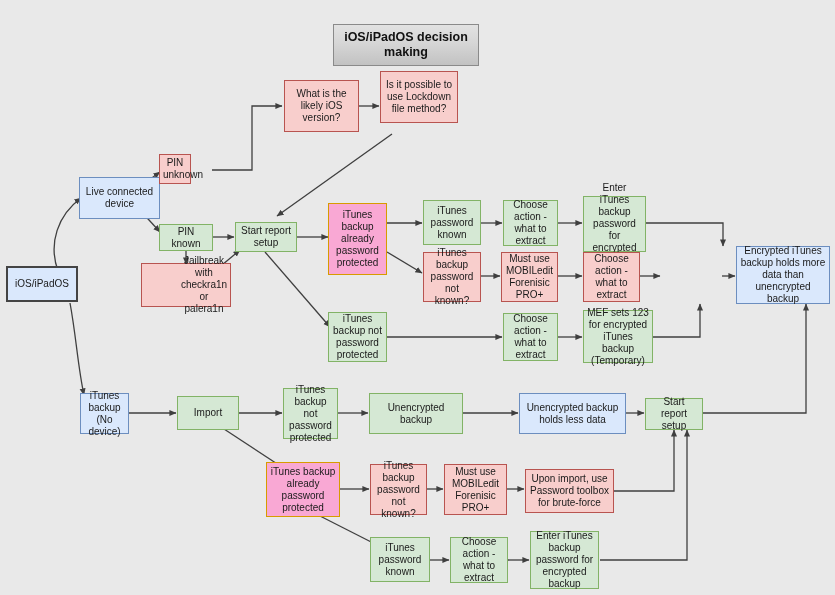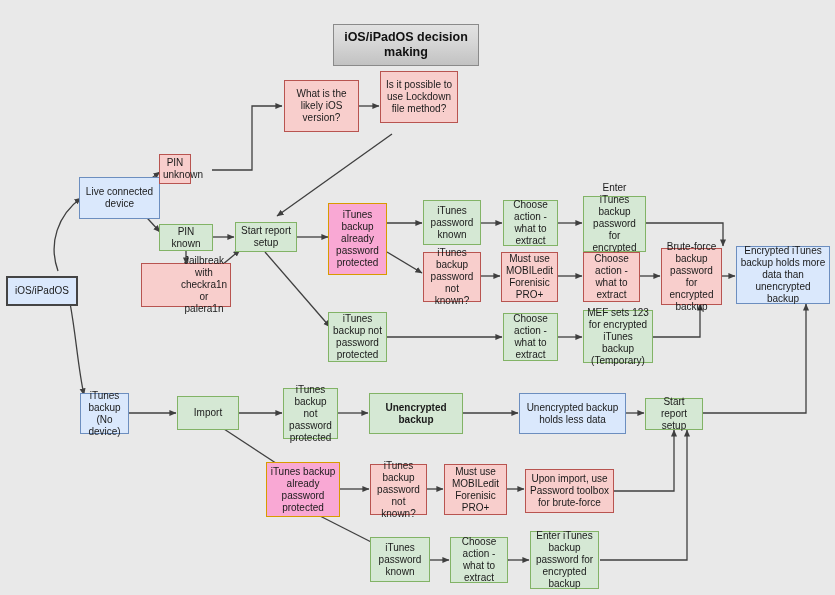--- a/index.html
+++ b/index.html
@@ -140,21 +140,21 @@
       <path d="M600,560 L687,560 L687,430"></path>
 
       <path d="M703,413 L806,413 L806,304"></path>
     </g>
   </svg>
 
   <div class="title">
     <span>iOS/iPadOS decision making</span>
   </div>
 
-  <div class="node n-dark" style="left:6px;top:276px;width:72px;height:30px;">
+  <div class="node n-dark" style="left:6px;top:266px;width:72px;height:36px;">
     <span>iOS/iPadOS</span>
   </div>
 
   <div class="node n-blue" style="left:79px;top:177px;width:81px;height:42px;">
     <span>Live connected device</span>
   </div>
 
   <div class="node n-red" style="left:159px;top:154px;width:32px;height:30px;">
     <span>PIN unknown</span>
   </div>
@@ -200,23 +200,20 @@
   </div>
 
   <div class="node n-red" style="left:501px;top:252px;width:57px;height:50px;">
     <span>Must use MOBILedit Forenisic PRO+</span>
   </div>
 
   <div class="node n-red" style="left:583px;top:252px;width:57px;height:50px;">
     <span>Choose action - what to extract</span>
   </div>
 
-  <div class="node n-red" style="left:661px;top:248px;width:61px;height:57px;">
-    <span>Brute-force backup password for encrypted backup</span>
-  </div>
 
   <div class="node n-blue" style="left:736px;top:246px;width:94px;height:58px;">
     <span>Encrypted iTunes backup holds more data than unencrypted backup</span>
   </div>
 
   <div class="node n-green" style="left:328px;top:312px;width:59px;height:50px;">
     <span>iTunes backup not password protected</span>
   </div>
 
   <div class="node n-green" style="left:503px;top:313px;width:55px;height:48px;">
@@ -232,21 +229,21 @@
   </div>
 
   <div class="node n-green" style="left:177px;top:396px;width:62px;height:34px;">
     <span>Import</span>
   </div>
 
   <div class="node n-green" style="left:283px;top:388px;width:55px;height:51px;">
     <span>iTunes backup not password protected</span>
   </div>
 
-  <div class="node n-green" style="left:369px;top:393px;width:94px;height:41px;font-weight:bold;">
+  <div class="node n-green" style="left:369px;top:393px;width:94px;height:41px;">
     <span>Unencrypted backup</span>
   </div>
 
   <div class="node n-blue" style="left:519px;top:393px;width:107px;height:41px;">
     <span>Unencrypted backup holds less data</span>
   </div>
 
   <div class="node n-green" style="left:645px;top:398px;width:58px;height:32px;">
     <span>Start report setup</span>
   </div>

